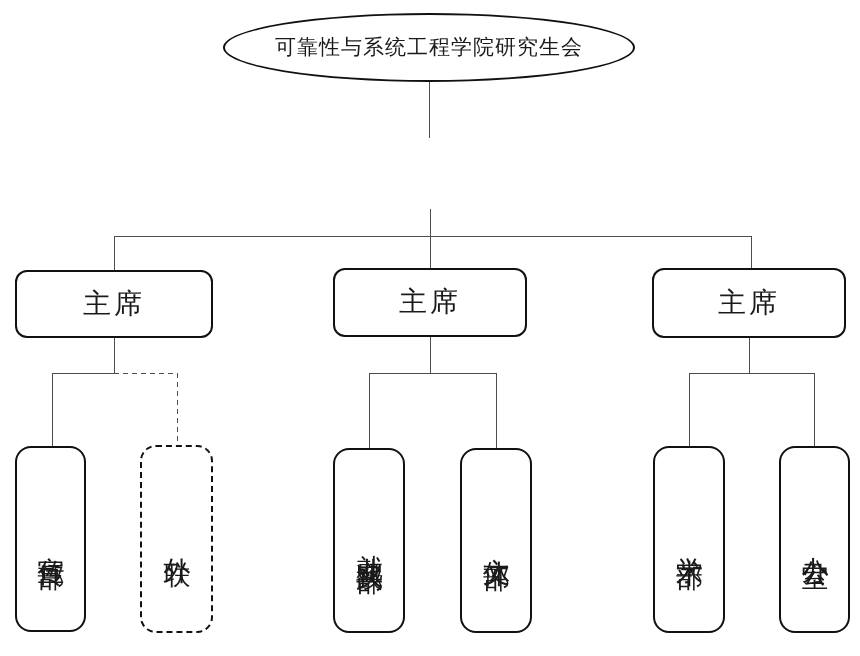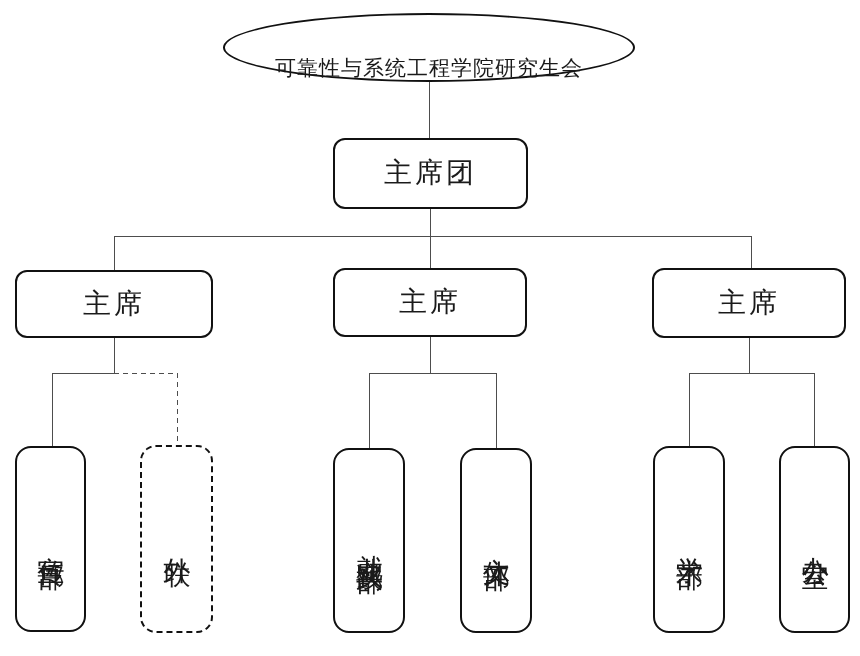--- a/index.html
+++ b/index.html
@@ -87,27 +87,24 @@
   <div class="line v" style="left:430px; top:337px; height:36px;"></div>
   <div class="line h" style="left:369px; top:373px; width:127px;"></div>
   <div class="line v" style="left:369px; top:373px; height:75px;"></div>
   <div class="line v" style="left:496px; top:373px; height:75px;"></div>
 
   <div class="line v" style="left:749px; top:338px; height:35px;"></div>
   <div class="line h" style="left:689px; top:373px; width:126px;"></div>
   <div class="line v" style="left:689px; top:373px; height:73px;"></div>
   <div class="line v" style="left:814px; top:373px; height:73px;"></div>
 
-  <div class="node ellipse" style="left:223px; top:13px; width:412px; height:69px;align-items:flex-end;">
+  <div class="node ellipse" style="left:223px; top:13px; width:412px; height:69px;">
     <span>可靠性与系统工程学院研究生会</span>
   </div>
 
-  <div class="node rrect" style="left:333px; top:138px; width:195px; height:71px;">
-    <span>主席团</span>
-  </div>
 
   <div class="node rrect" style="left:15px; top:270px; width:198px; height:68px;">
     <span>主席</span>
   </div>
 
   <div class="node rrect" style="left:333px; top:268px; width:194px; height:69px;">
     <span>主席</span>
   </div>
 
   <div class="node rrect" style="left:652px; top:268px; width:194px; height:70px;">

